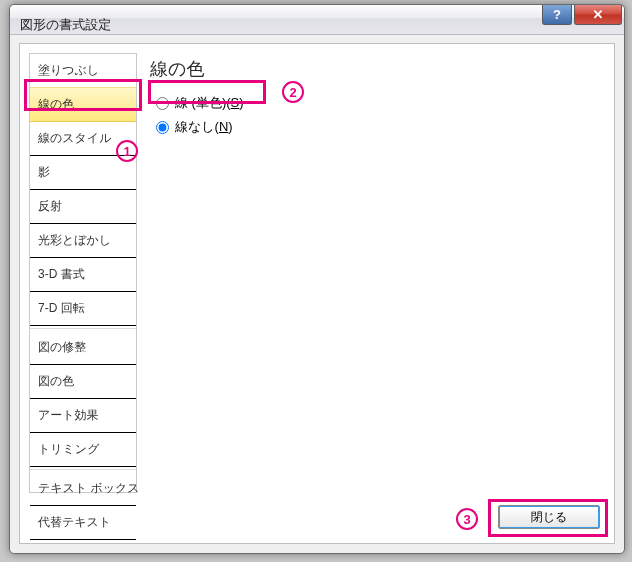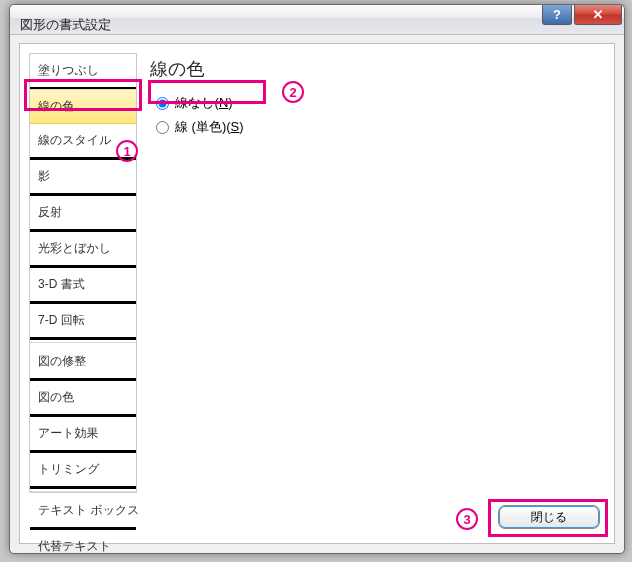--- a/index.html
+++ b/index.html
@@ -73,21 +73,21 @@
     left: 9px; top: 9px;
     width: 108px;
     bottom: 50px;
     border: 1px solid #c9c9c9;
     background: #fff;
   }
   .side-item {
     padding: 8px 8px;
     font-size: 12px;
     color: #333;
-    border-bottom: 3px solid #000000;
+    border-bottom: 1px solid #000000;
     cursor: pointer;
     white-space: nowrap;
   }
   .side-item.selected {
     background: linear-gradient(to bottom,#fff7c9,#ffe97e);
     border-top: 1px solid #f5df8e;
     border-bottom: 1px solid #e9cd5e;
     margin-top: -1px;
   }
   .side-sep {
@@ -112,21 +112,21 @@
     font-size: 13px;
     margin-left: 4px;
   }
   .radio-row input { margin:0; }
   .close-btn {
     position: absolute;
     right: 14px; bottom: 14px;
     width: 102px; height: 24px;
     background: linear-gradient(to bottom,#fff,#e6e6e6);
     border: 1px solid #8a8a8a;
-    border-radius: 7px;
+    border-radius: 2px;
     font-size: 12px;
     cursor: pointer;
   }
   .close-btn.focus {
     box-shadow: inset 0 0 0 1px #3c9be9;
   }
   
   .annot {
     position: absolute;
     width: 22px; height: 22px;
@@ -181,27 +181,27 @@
         <div class="side-item">トリミング</div>
         <div class="side-sep"></div>
         <div class="side-item">テキスト ボックス</div>
         <div class="side-item">代替テキスト</div>
       </div>
 
     <div class="panel">
       <div class="panel-title">線の色</div>
       <div id="radios">
           <label class="radio-row">
+            <input type="radio" name="linecolor" style="">
+            <span>線 (単色)(<span class="underline">S</span>)</span>
+          </label>
+          <label class="radio-row">
             <input type="radio" name="linecolor" checked="" style="">
             <span>線なし(<span class="underline">N</span>)</span>
           </label>
-          <label class="radio-row">
-            <input type="radio" name="linecolor" style="">
-            <span>線 (単色)(<span class="underline">S</span>)</span>
-          </label>
         </div>
     </div>
 
     <button class="close-btn focus">
       <span>閉じる</span>
     </button>
 
     <div class="annot-box" style="left:4px; top:35px; width:118px; height:32px;"></div>
     <div class="annot" style="left:96px; top:96px;">
       <span>1</span>

